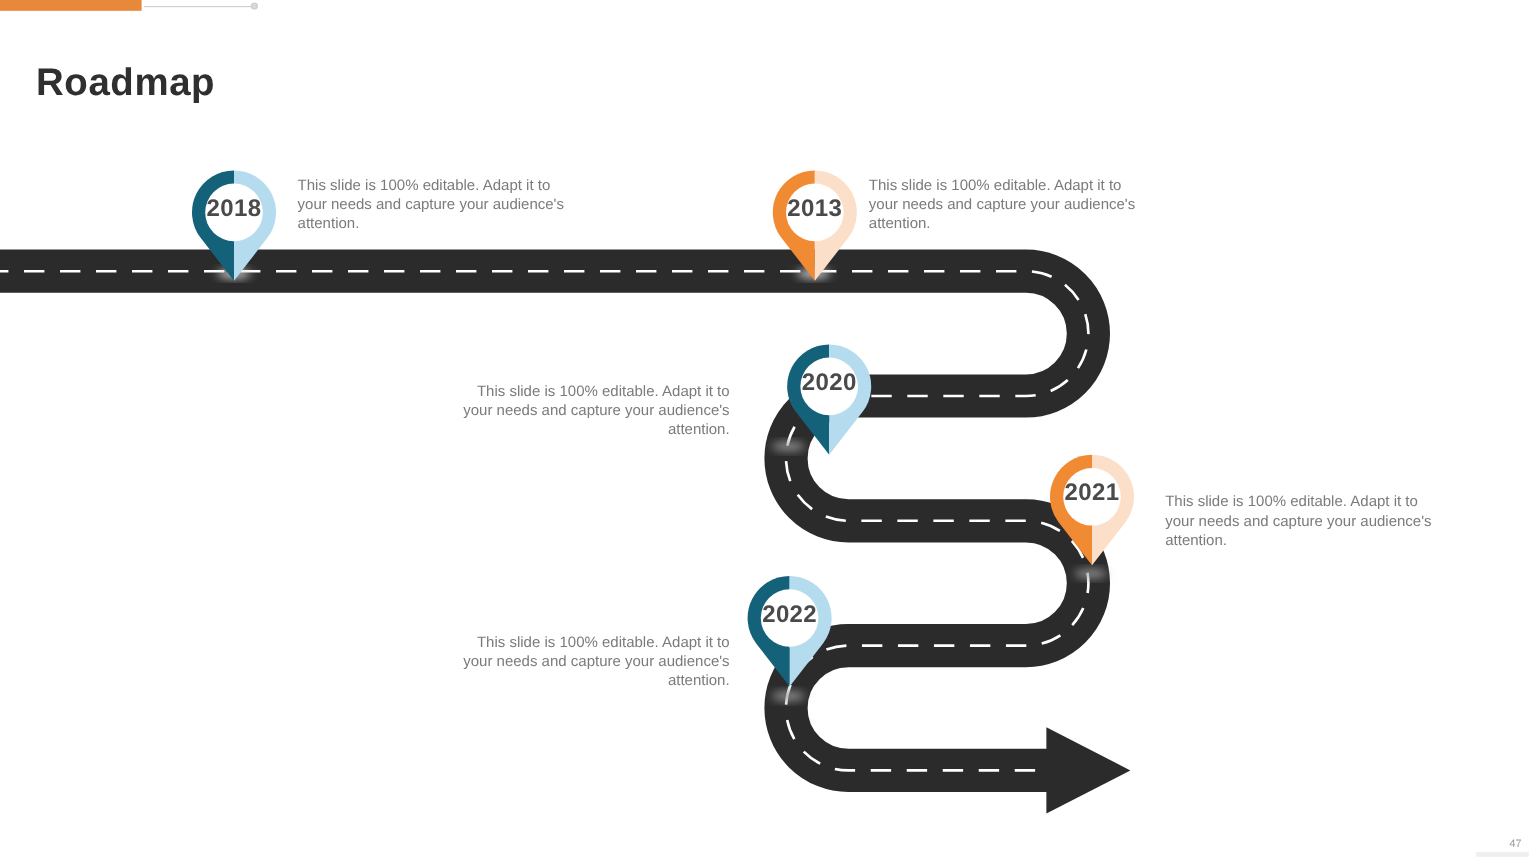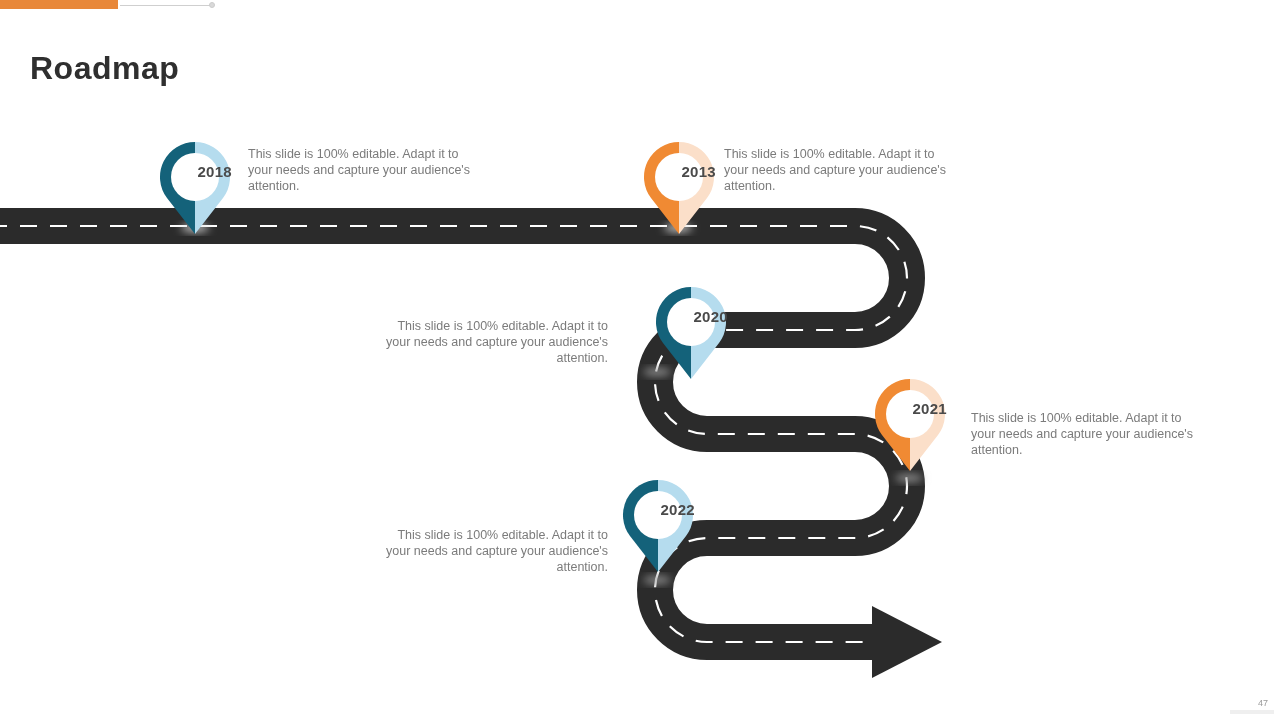--- a/index.html
+++ b/index.html
@@ -66,22 +66,22 @@
   .pin {
     position: absolute;
     width: 74px;
     height: 96px;
   }
   .pin svg { display: block; width: 74px; height: 96px; }
   .pin-label {
     position: absolute;
     left: 0; top: 23px;
     width: 74px;
-    text-align: right;
-    font-size: 15px;
+    text-align: center;
+    font-size: 20px;
     font-weight: bold;
     color: #4a4a4a;
     letter-spacing: 0.3px;
   }
 
   
   .desc {
     position: absolute;
     font-size: 12.5px;
     line-height: 16px;

